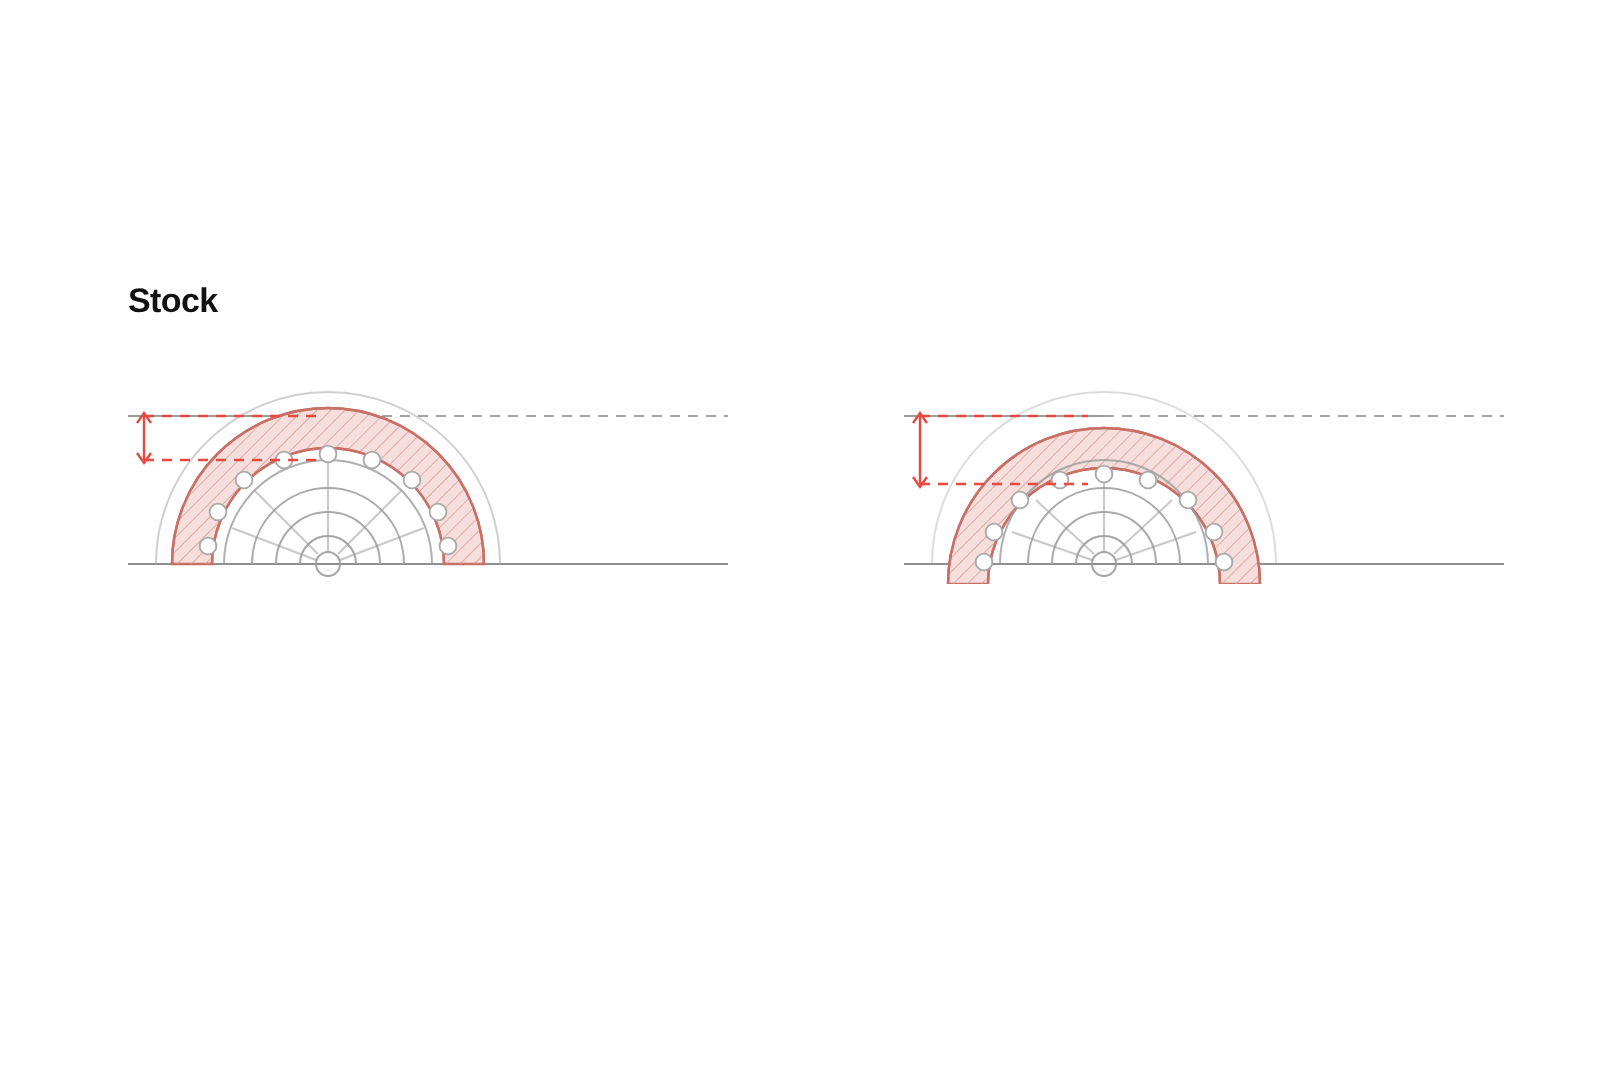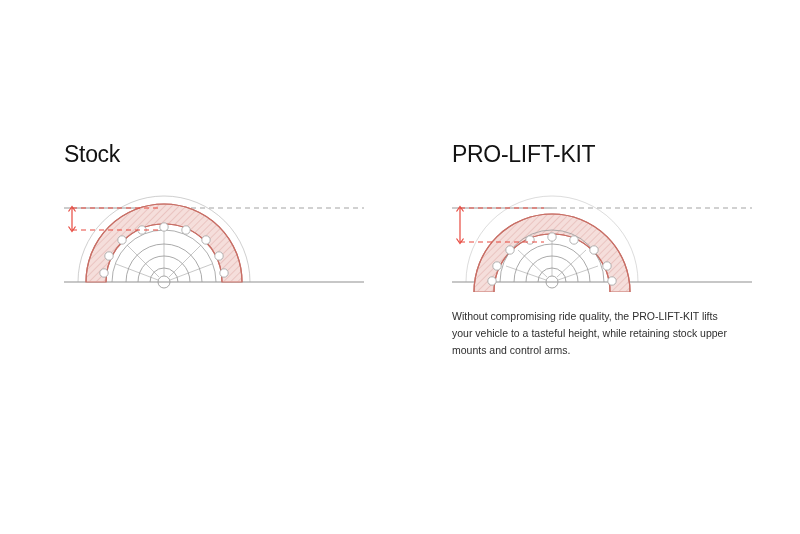--- a/index.html
+++ b/index.html
@@ -25,22 +25,22 @@
     width: 345px;
     height: 534px;
   }
   .panel-left { left: 64px; }
   .panel-right { left: 452px; }
 
   .panel-title {
     position: absolute;
     top: 142px;
     left: 0;
-    font-size: 23px;
-    font-weight: normal;
+    font-size: 17px;
+    font-weight: bold;
     letter-spacing: -0.3px;
     color: #121212;
     line-height: 1.1;
   }
 
   .figure {
     position: absolute;
     top: 186px;
     left: 0;
     width: 300px;
@@ -133,21 +133,20 @@
           <line x1="8" y1="44" x2="96" y2="44" stroke-dasharray="5 4"></line>
           <line x1="8" y1="22" x2="96" y2="22" stroke-dasharray="5 4"></line>
         </g>
       </svg>
     </div>
 
   </div>
 
   <div class="panel panel-right">
 
-    <div class="panel-title">PRO-LIFT-KIT</div>
 
     <div class="figure">
       <svg width="300" height="106" viewBox="0 0 300 106" xmlns="http://www.w3.org/2000/svg">
         <defs>
           <pattern id="hatchR" width="5" height="5" patternTransform="rotate(45)" patternUnits="userSpaceOnUse">
             <line x1="0" y1="0" x2="0" y2="5" stroke="#d79a95" stroke-width="1"></line>
           </pattern>
           <clipPath id="tireClipR">
             <path d="M 22,96 A 78,78 0 0 1 178,96 L 158,96 A 58,58 0 0 0 42,96 Z"></path>
           </clipPath>
@@ -201,16 +200,15 @@
         <g stroke="#e8493f" stroke-width="1.2">
           <line x1="8" y1="22" x2="8" y2="56"></line>
           <path d="M 4.5,25.5 L 8,20.5 L 11.5,25.5" fill="none"></path>
           <path d="M 4.5,52.5 L 8,57.5 L 11.5,52.5" fill="none"></path>
           <line x1="8" y1="56" x2="92" y2="56" stroke-dasharray="5 4"></line>
           <line x1="8" y1="22" x2="92" y2="22" stroke-dasharray="5 4"></line>
         </g>
       </svg>
     </div>
 
-    <div class="panel-body body-right">Without compromising ride quality, the PRO-LIFT-KIT lifts your vehicle to a tasteful height, while retaining stock upper mounts and control arms.</div>
   </div>
 
 </div>
 
 </body></html>

